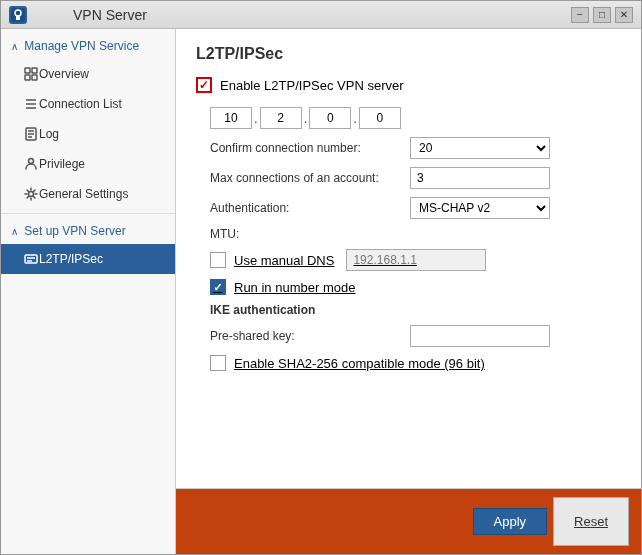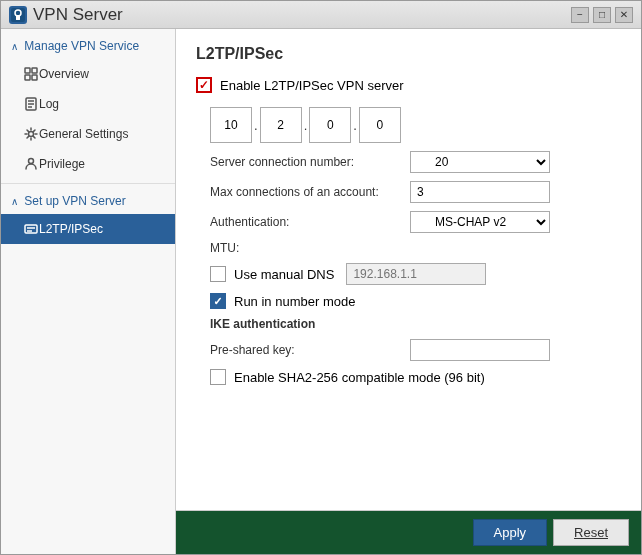--- a/index.html
+++ b/index.html
@@ -44,22 +44,23 @@
       background: #2a6099;
       border-radius: 3px;
       display: flex;
       align-items: center;
       justify-content: center;
       color: white;
       font-size: 10px;
       font-weight: bold;
     }
     .titlebar-title {
-      font-size: 17px;
-      color: #333;
+      font-size: 14px;
+      color: #333;
+      margin-left: 40px;
     }
     .titlebar-buttons {
       display: flex;
       gap: 4px;
     }
     .titlebar-btn {
       width: 18px;
       height: 16px;
       background: #c8c8c8;
       border: 1px solid #999;
@@ -202,34 +203,34 @@
       font-size: 12px;
       flex-shrink: 0;
     }
     .ip-group {
       display: flex;
       align-items: center;
       gap: 2px;
     }
     .ip-field {
       width: 42px;
-      height: 36px;
+      height: 22px;
       border: 1px solid #aaa;
       padding: 2px 4px;
       font-size: 12px;
       text-align: center;
     }
     .ip-dot {
       font-size: 13px;
       color: #333;
     }
     .select-field {
       height: 22px;
       border: 1px solid #aaa;
-      padding: 2px 20px;
+      padding: 2px 4px;
       font-size: 12px;
       background: white;
       cursor: pointer;
       width: 140px;
     }
     .text-field {
       height: 22px;
       border: 1px solid #aaa;
       padding: 2px 6px;
       font-size: 12px;
@@ -241,52 +242,53 @@
     }
     .text-field.password-field {
       width: 140px;
     }
     .checkbox-row {
       display: flex;
       align-items: center;
       gap: 8px;
       margin-bottom: 8px;
       padding-left: 14px;
+      text-decoration: underline;
     }
     .section-label {
       font-size: 12px;
       color: #333;
       font-weight: bold;
       margin-top: 6px;
       margin-bottom: 8px;
     }
     .footer-bar {
       display: flex;
       justify-content: flex-end;
       align-items: center;
       padding: 8px 12px;
       border-top: 1px solid #ccc;
-      background: #14532d;
+      background: #c2410c;
       gap: 6px;
       flex-shrink: 0;
     }
     .btn-apply {
       background: #2a6099;
       color: white;
       border: 1px solid #1e4d7a;
       padding: 5px 20px;
       font-size: 13px;
       cursor: pointer;
       min-width: 70px;
     }
     .btn-reset {
       background: #e8e8e8;
       color: #333;
       border: 1px solid #aaa;
-      padding: 5px 20px;
+      padding: 16px 20px;
       font-size: 13px;
       cursor: pointer;
       min-width: 70px;
       text-decoration: underline;
     }
   </style>
 </head>
 <body>
 
 <div class="window">
@@ -323,52 +325,62 @@
           <svg viewBox="0 0 14 14" fill="none" stroke="#555" stroke-width="1.5">
             <rect x="1" y="1" width="5" height="5" rx="0.5"></rect>
             <rect x="8" y="1" width="5" height="5" rx="0.5"></rect>
             <rect x="1" y="8" width="5" height="5" rx="0.5"></rect>
             <rect x="8" y="8" width="5" height="5" rx="0.5"></rect>
           </svg>
         </span>
         <span>Overview</span>
       </div>
 
+      <div class="sidebar-item">
+        <span class="sidebar-icon">
+          <svg viewBox="0 0 14 14" fill="none" stroke="#555" stroke-width="1.5">
+            <line x1="2" y1="3" x2="12" y2="3"></line>
+            <line x1="2" y1="7" x2="12" y2="7"></line>
+            <line x1="2" y1="11" x2="12" y2="11"></line>
+          </svg>
+        </span>
+        <span>Connection List</span>
+      </div>
 
       <div class="sidebar-item">
         <span class="sidebar-icon">
           <svg viewBox="0 0 14 14" fill="none" stroke="#555" stroke-width="1.5">
             <rect x="2" y="1" width="10" height="12" rx="1"></rect>
             <line x1="4" y1="4" x2="10" y2="4"></line>
             <line x1="4" y1="7" x2="10" y2="7"></line>
             <line x1="4" y1="10" x2="8" y2="10"></line>
           </svg>
         </span>
         <span>Log</span>
       </div>
 
       <div class="sidebar-item">
         <span class="sidebar-icon">
           <svg viewBox="0 0 14 14" fill="none" stroke="#555" stroke-width="1.5">
+            <circle cx="7" cy="4" r="2.5"></circle>
+            <path d="M2 12c0-2.8 2.2-5 5-5s5 2.2 5 5" stroke-linecap="round"></path>
+          </svg>
+        </span>
+        <span>Privilege</span>
+      </div>
+
+      <div class="sidebar-item">
+        <span class="sidebar-icon">
+          <svg viewBox="0 0 14 14" fill="none" stroke="#555" stroke-width="1.5">
             <circle cx="7" cy="7" r="2.5"></circle>
             <path d="M7 1v2M7 11v2M1 7h2M11 7h2" stroke-linecap="round"></path>
             <path d="M3 3l1.4 1.4M9.6 9.6L11 11M3 11l1.4-1.4M9.6 4.4L11 3" stroke-linecap="round"></path>
           </svg>
         </span>
         <span>General Settings</span>
-      </div>
-
-      <div class="sidebar-item">
-        <span class="sidebar-icon">
-          <svg viewBox="0 0 14 14" fill="none" stroke="#555" stroke-width="1.5">
-            <circle cx="7" cy="4" r="2.5"></circle>
-            <path d="M2 12c0-2.8 2.2-5 5-5s5 2.2 5 5" stroke-linecap="round"></path>
-          </svg>
-        </span>
-        <span>Privilege</span>
       </div>
 
       <hr class="sidebar-divider">
 
       <div class="sidebar-section-header">
         <span class="chevron">∧</span>
         <span>Set up VPN Server</span>
       </div>
 
 
@@ -404,21 +416,21 @@
               <span class="ip-dot">.</span>
               <input class="ip-field" type="text" value="2" style="">
               <span class="ip-dot">.</span>
               <input class="ip-field" type="text" value="0" style="">
               <span class="ip-dot">.</span>
               <input class="ip-field" type="text" value="0" style="">
             </div>
           </div>
 
           <div class="form-row">
-            <span class="form-label">Server connection number:</span>
+            <span class="form-label">Confirm connection number:</span>
             <select class="select-field">
               <option>20</option>
             </select>
           </div>
 
           <div class="form-row">
             <span class="form-label">Max connections of an account:</span>
             <input class="text-field" type="text" value="3" style="">
           </div>
 

